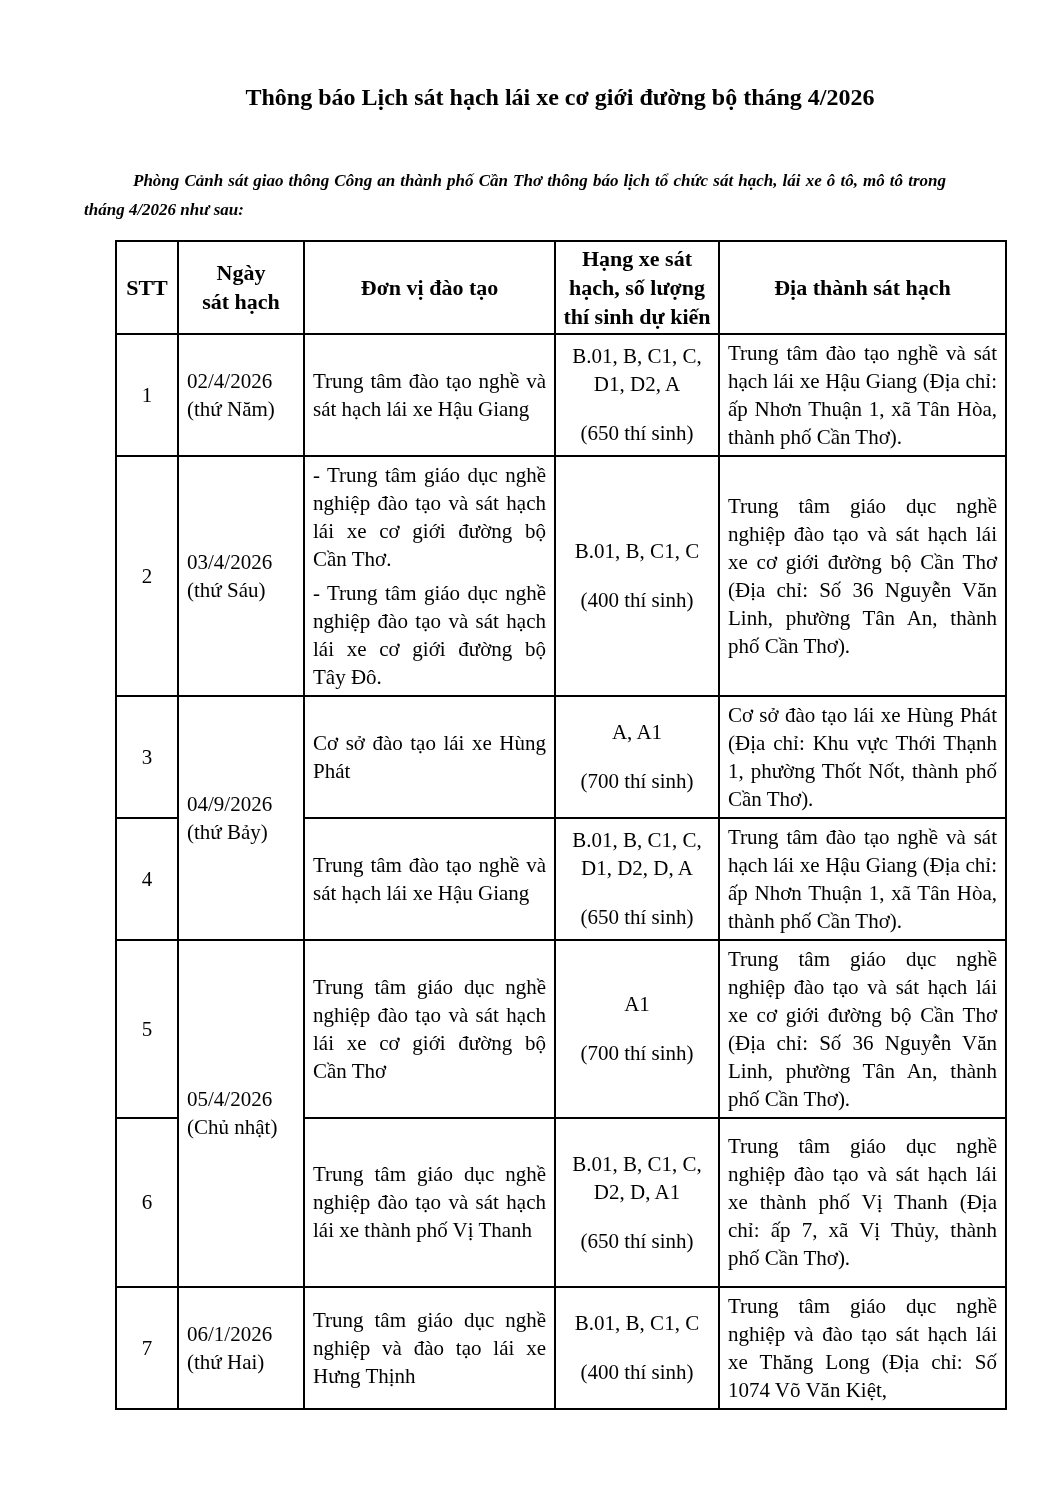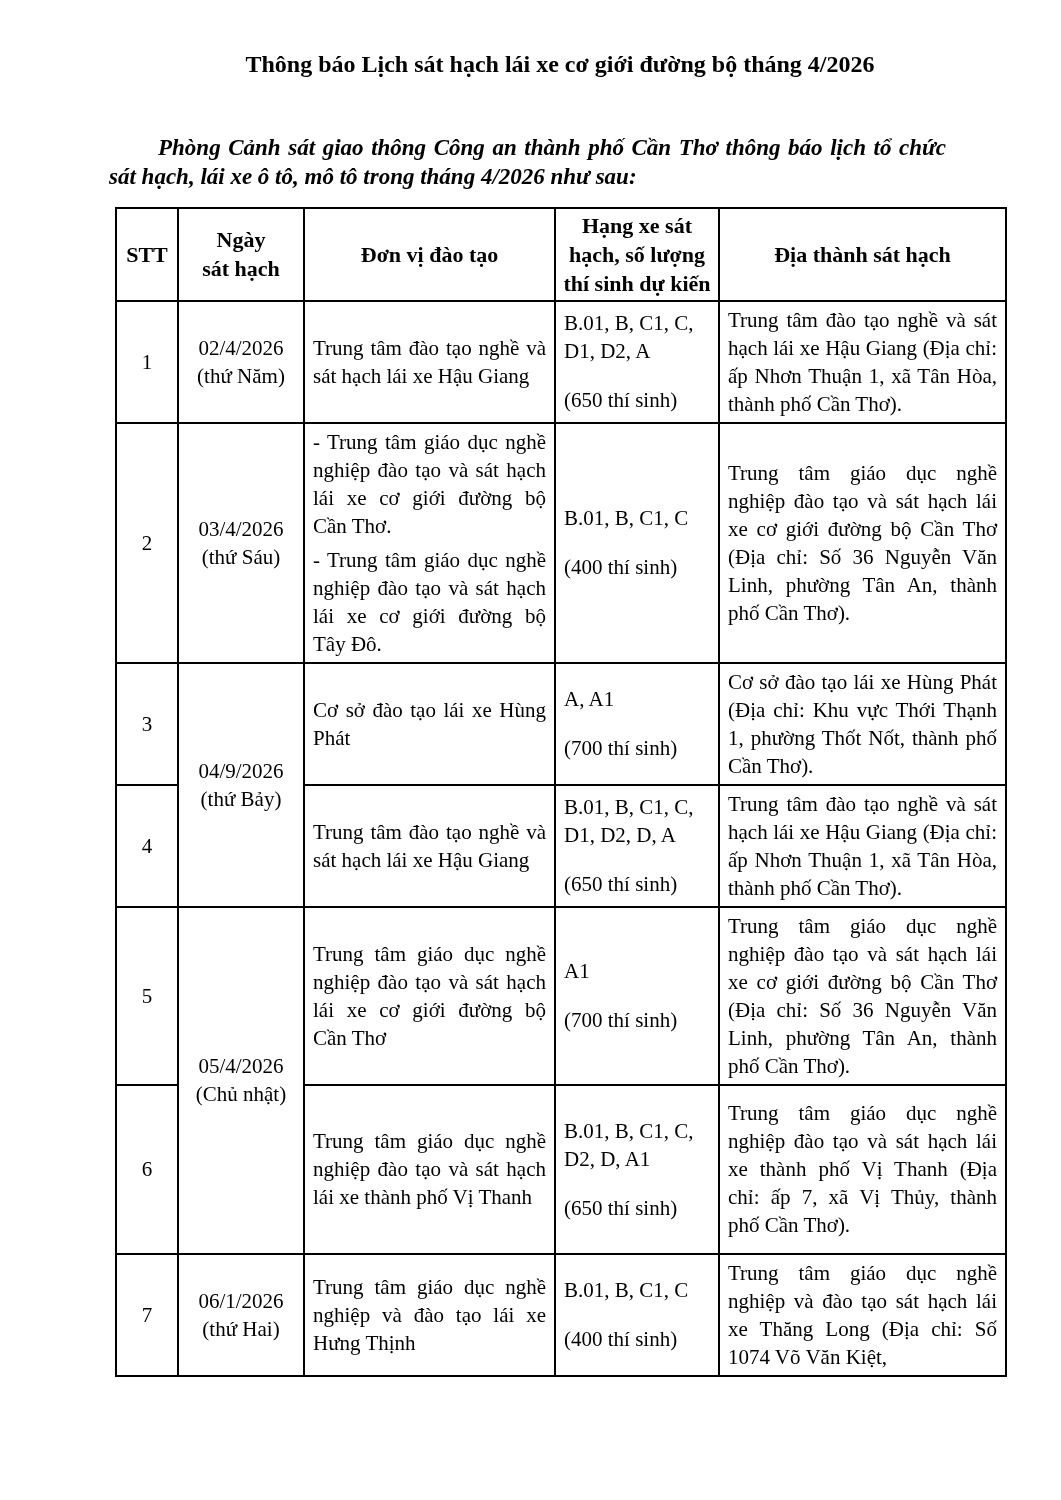--- a/index.html
+++ b/index.html
@@ -8,34 +8,34 @@
     background: #ffffff;
     color: #000000;
   }
   body {
     width: 1061px; height: 1500px;
     font-family: "Liberation Serif", "DejaVu Serif", serif;
     overflow: hidden;
   }
   .page {
     width: 1042px; height: 1500px;
-    padding-top: 50px;
+    padding-top: 83px;
   }
   .title {
     margin: 0 0 0 115px;
     width: 890px;
     text-align: center;
     font-size: 24px;
     font-weight: 700;
     line-height: 1.2;
   }
   .intro {
-    margin: 54px 96px 0 109px;
+    margin: 54px 96px 0 84px;
     text-indent: 49px;
-    font-size: 23px;
+    font-size: 17px;
     font-weight: 700;
     font-style: italic;
     line-height: 29px;
     text-align: justify;
   }
   table.schedule {
     border-collapse: collapse;
     table-layout: fixed;
     width: 890px;
     margin: 16px 0 0 115px;
@@ -57,23 +57,23 @@
   }
   thead tr { height: 90px; }
   tbody tr:nth-child(1) { height: 120px; }
   tbody tr:nth-child(2) { height: 238px; }
   tbody tr:nth-child(3) { height: 114px; }
   tbody tr:nth-child(4) { height: 118px; }
   tbody tr:nth-child(5) { height: 167px; }
   tbody tr:nth-child(6) { height: 169px; }
   tbody tr:nth-child(7) { height: 110px; }
   .c-stt   { text-align: center; }
-  .c-date  { text-align: center; padding: 2px 4px; }
+  .c-date  { text-align: left; padding: 2px 4px; }
   .c-unit  { text-align: justify; }
-  .c-class { padding: 2px 6px; }
+  .c-class { text-align: center; padding: 2px 6px; }
   .c-loc   { text-align: justify; }
   .c-unit p { margin: 0; }
   .c-unit p + p { margin-top: 6px; }
   .count { margin-top: 21px; }
   .addr { }
 </style>
 </head>
 <body>
 
 <div class="page">

